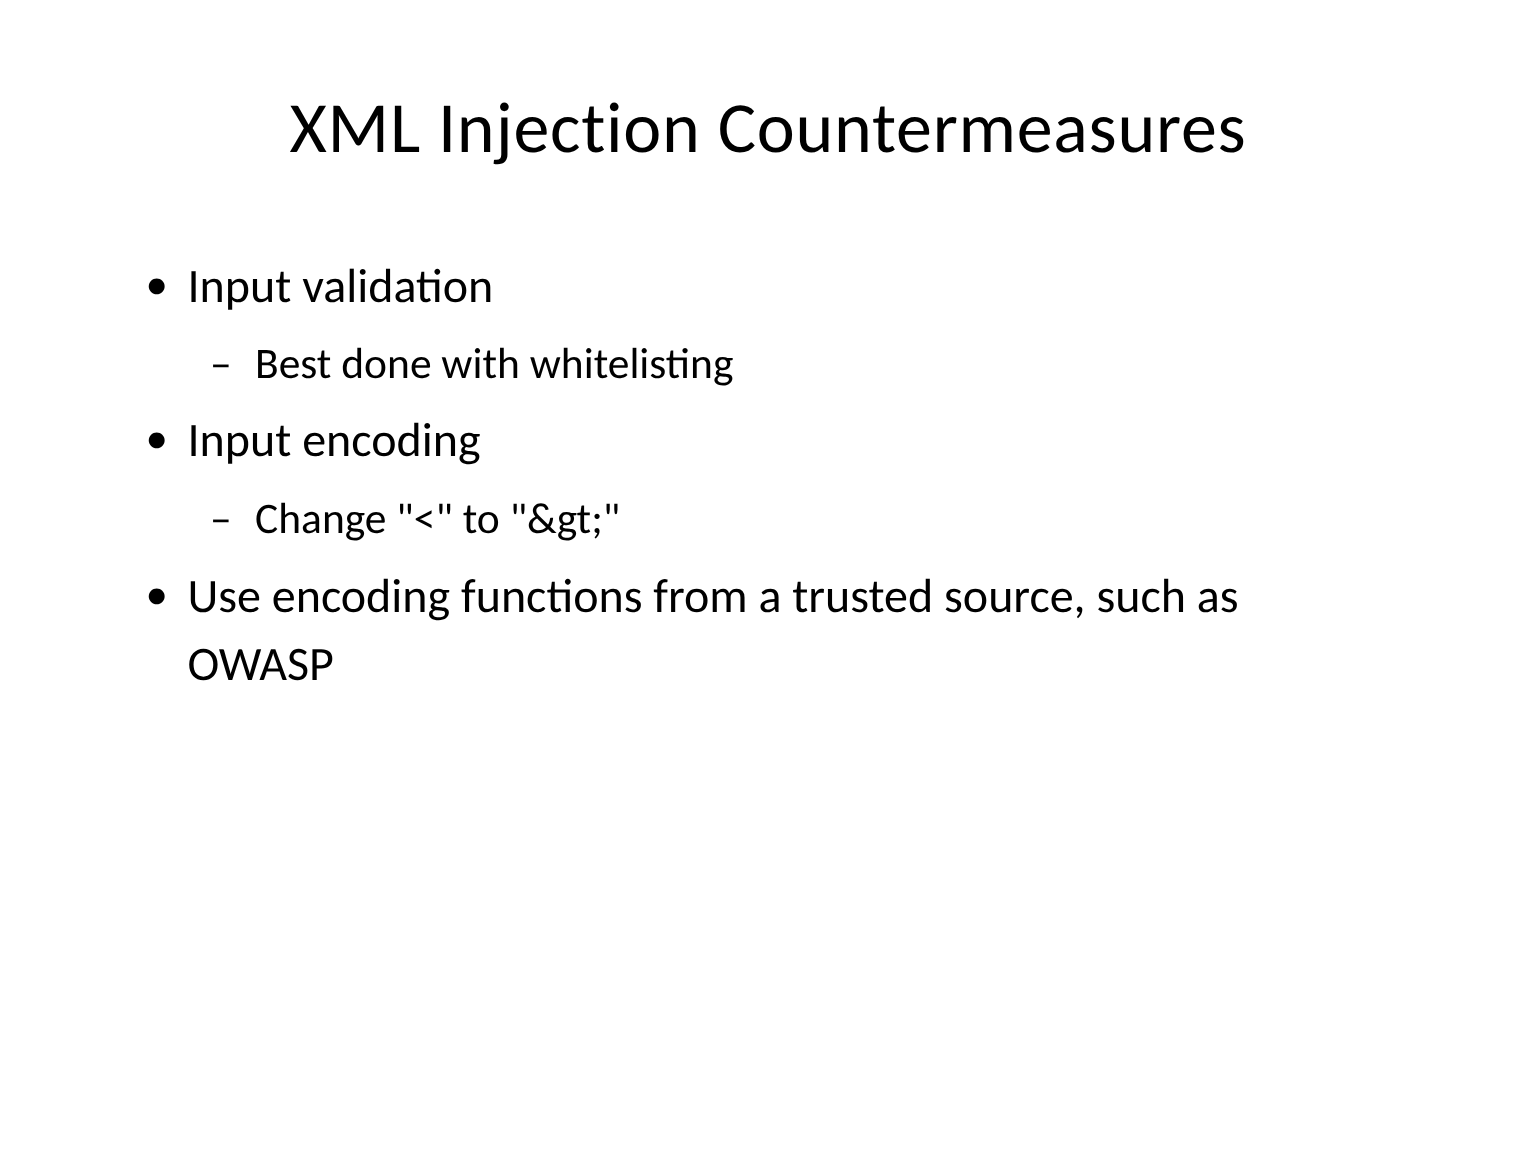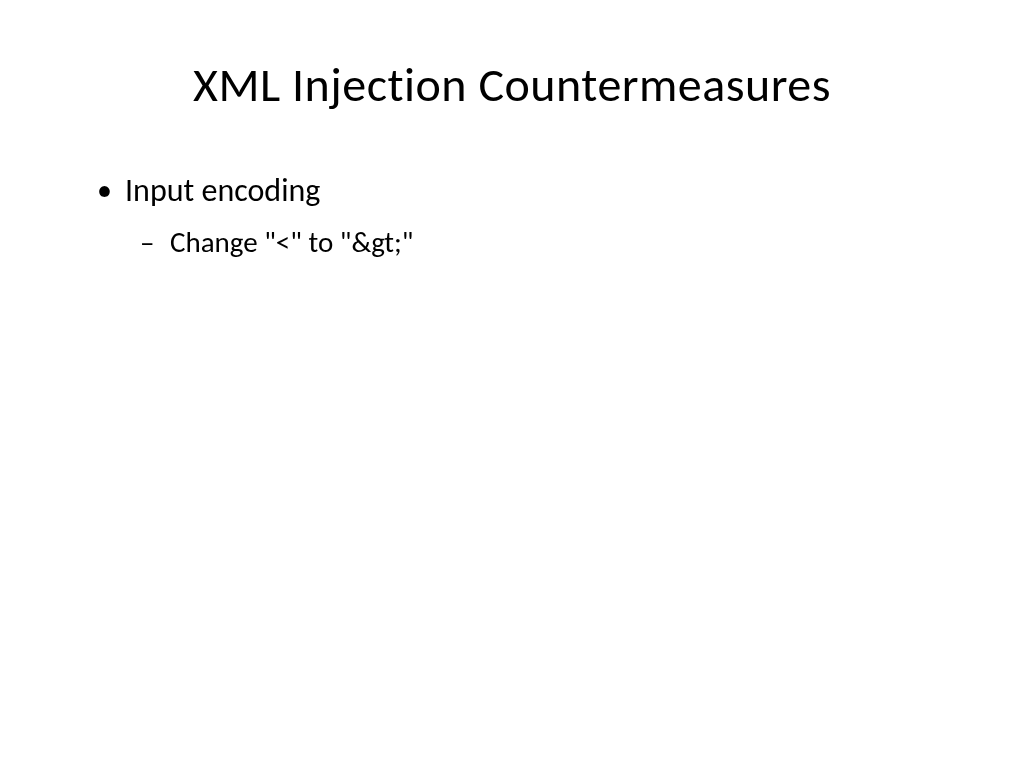--- a/index.html
+++ b/index.html
@@ -61,20 +61,29 @@
     }
   </style>
 </head>
 <body>
 
 <div class="slide">
   <h1 class="title">XML Injection Countermeasures</h1>
   <div class="content">
     <ul>
       <li class="level1">
+        <span>Input validation</span>
+      </li>
+      <li class="level2">
+        <span>Best done with whitelisting</span>
+      </li>
+      <li class="level1">
         <span>Input encoding</span>
       </li>
       <li class="level2">
         <span>Change "&lt;" to "&amp;gt;"</span>
+      </li>
+      <li class="level1">
+        <span>Use encoding functions from a trusted source, such as OWASP</span>
       </li>
     </ul>
   </div>
 </div>
 
 </body></html>

